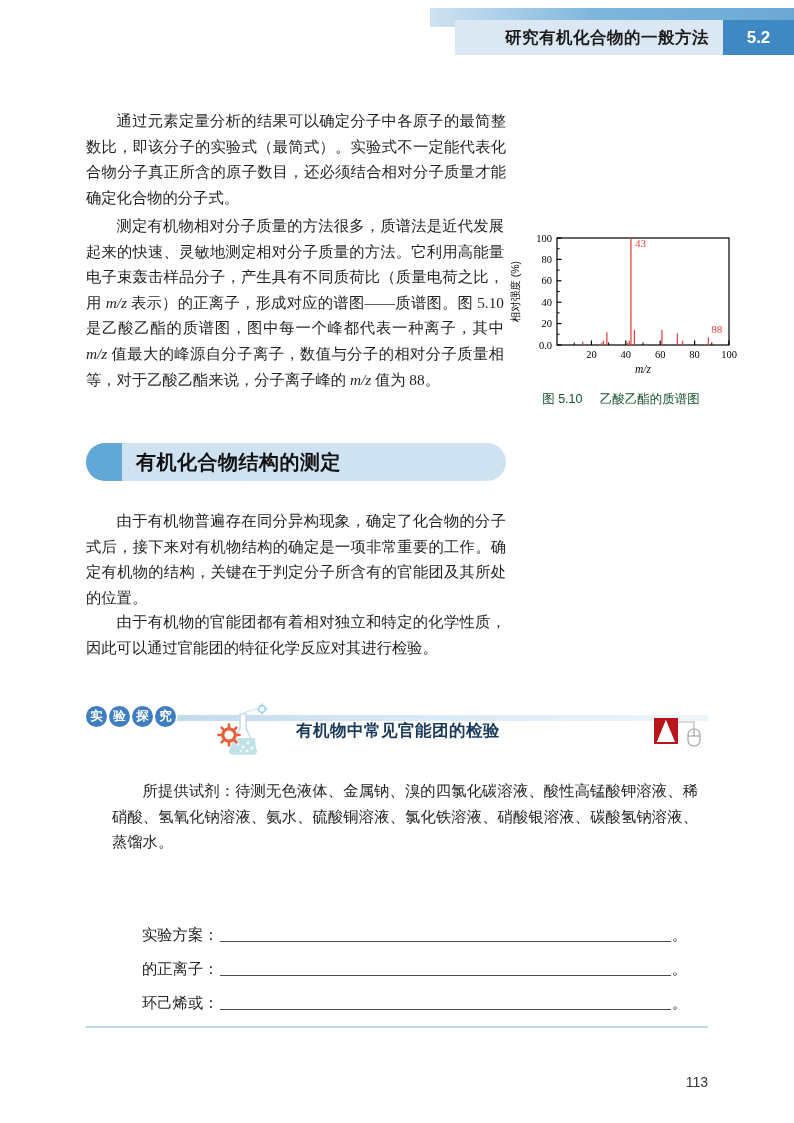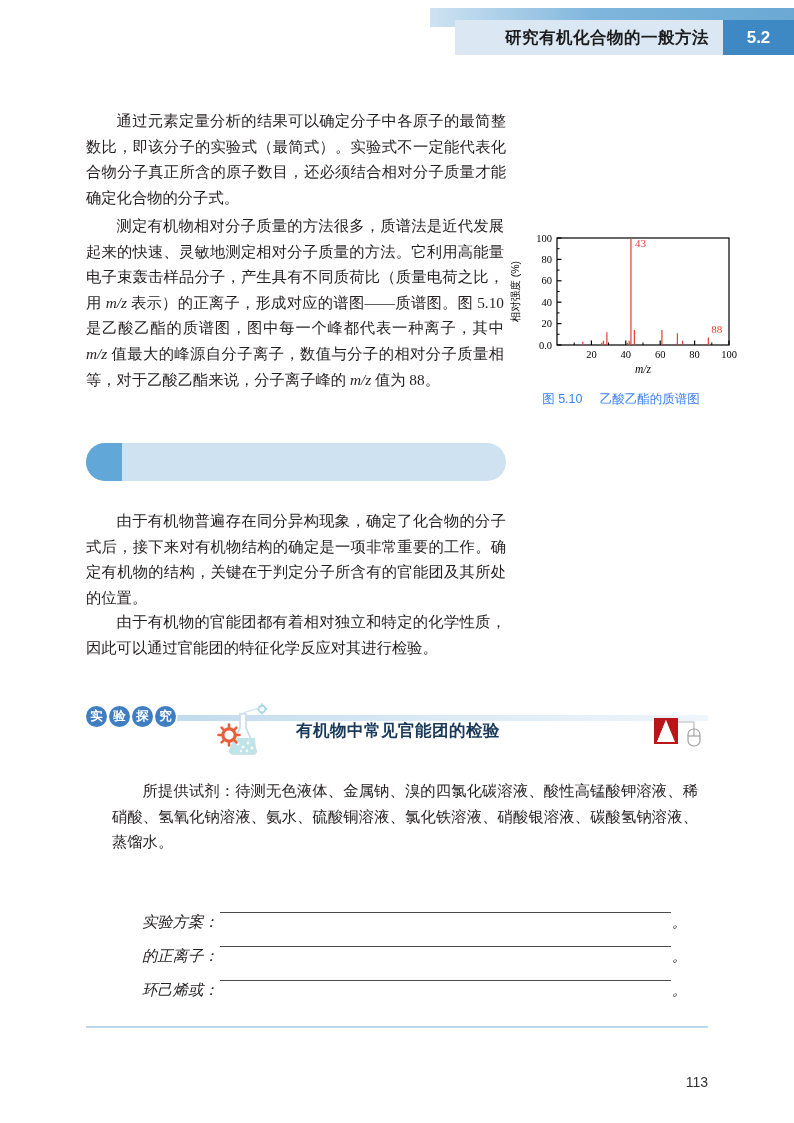--- a/index.html
+++ b/index.html
@@ -43,21 +43,21 @@
     text-align:justify; text-justify:inter-ideograph;
   }
   .col p { margin:0; text-indent:2em; }
   .narrow { width:418px; }
   .ital { font-style:italic; font-family:"Liberation Serif",serif; }
 
   
   .fig { position:absolute; left:505px; top:228px; width:232px; }
   .fig-caption {
     margin-top:7px; text-align:center;
-    font-size:12.5px; color:#3b82f6;
+    font-size:12.5px; color:#14532d;
     font-family:"Liberation Sans","DejaVu Sans",sans-serif;
   }
 
   
   .sec {
     position:absolute; left:86px; top:443px; width:420px; height:38px;
     background:#cfe2f1; border-radius:19px;
     display:flex; align-items:center;
   }
   .sec-block {
@@ -104,22 +104,22 @@
   .expbody {
     position:absolute; left:112px; top:778px; width:586px;
     font-size:15.3px; line-height:25.6px;
     text-align:justify; text-justify:inter-ideograph;
   }
   .expbody p { margin:0; text-indent:2em; }
 
   
   .blanks { position:absolute; left:142px; top:912px; width:545px; }
   .blank-row {
-    display:flex; align-items:flex-start;
-    height:34px; font-size:15.3px;font-style:italic;
+    display:flex; align-items:flex-end;
+    height:34px; font-size:15.3px;
   }
   .blank-label { white-space:nowrap; }
   .blank-line {
     flex:1 1 auto; height:1px; background:#4a4a4a;
     margin:0 1px 4px 2px;
   }
   .blank-end { font-size:15.3px; }
 
   
   .foot-rule {
@@ -205,20 +205,21 @@
       </svg>
     <div class="fig-caption">
       <span>图 5.10</span>
       &nbsp;&nbsp;&nbsp;
       <span>乙酸乙酯的质谱图</span>
     </div>
   </div>
 
   <div class="sec">
     <div class="sec-block"></div>
+    <div class="sec-title">有机化合物结构的测定</div>
   </div>
 
   <div class="col" style="top:609px;">
     <p>由于有机物的官能团都有着相对独立和特定的化学性质，因此可以通过官能团的特征化学反应对其进行检验。</p>
   </div>
   <div class="col" style="top:508px;">
     <p>由于有机物普遍存在同分异构现象，确定了化合物的分子式后，接下来对有机物结构的确定是一项非常重要的工作。确定有机物的结构，关键在于判定分子所含有的官能团及其所处的位置。</p>
   </div>
 
   <div class="exp">

